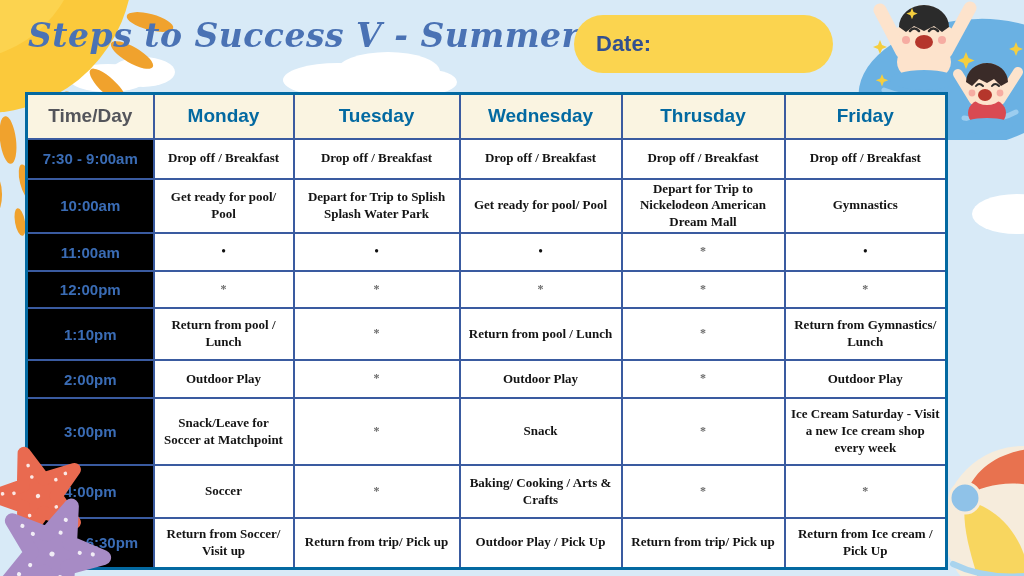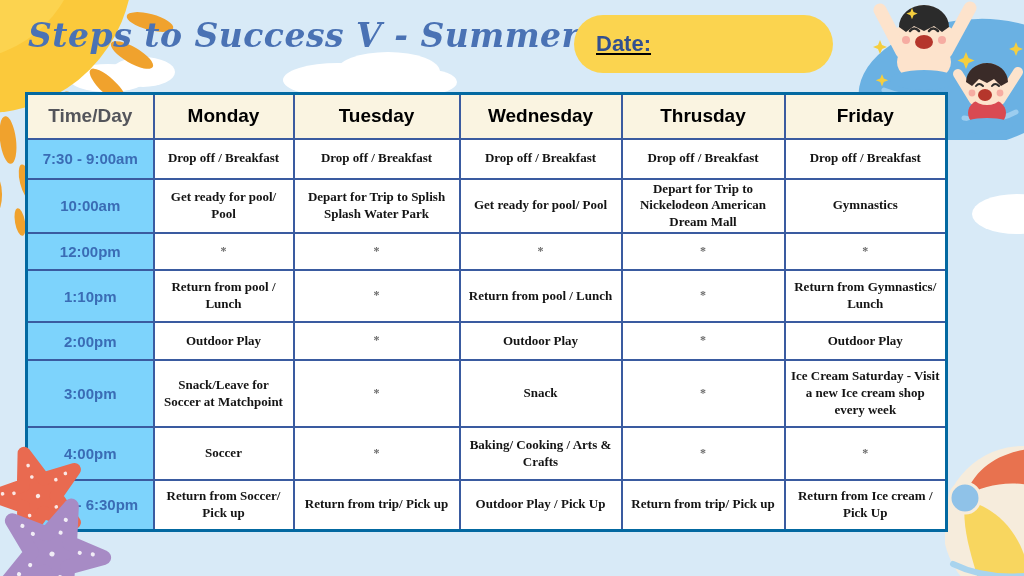--- a/index.html
+++ b/index.html
@@ -14,41 +14,41 @@
 
   .title{
     position:absolute;left:28px;top:16px;z-index:9;
     font-family:"DejaVu Serif","Liberation Serif",serif;
     font-style:italic;font-weight:bold;font-size:33px;
     color:#4A72B4;letter-spacing:.5px;white-space:nowrap;
   }
   .date-pill{
     position:absolute;left:574px;top:15px;width:259px;height:58px;z-index:9;
     background:#FBD44F;border-radius:29px;display:flex;align-items:center;
-    box-sizing:border-box;padding-left:22px;text-decoration:underline;
+    box-sizing:border-box;padding-left:22px;
   }
   .date-pill span{color:#33508F;font-weight:bold;font-size:22px;}
 
   table.schedule{
     position:absolute;left:25px;top:92px;z-index:5;
     width:920px;border-collapse:collapse;table-layout:fixed;
     border:3px solid #0369a1;
   }
   .schedule th,.schedule td{
     border:2px solid #3A5BA0;text-align:center;vertical-align:middle;
     box-sizing:border-box;padding:1px 5px;
   }
   .schedule thead tr{height:45px;}
   .schedule thead th{
-    background:#FAF4E1;color:#000000;font-size:19px;font-weight:bold;
+    background:#FAF4E1;color:#0369a1;font-size:19px;font-weight:bold;
     font-family:"Liberation Sans",sans-serif;
   }
   .schedule thead th.corner{color:#54555B;}
   .schedule tbody th.time{
-    background:#7dd3fc;color:#3A6CB5;font-size:15px;font-weight:bold;
+    background:#000000;color:#3A6CB5;font-size:15px;font-weight:bold;
     font-family:"Liberation Sans",sans-serif;
   }
   .schedule td{
     background:#FFFFFF;color:#141414;
     font-family:"Liberation Serif","DejaVu Serif",serif;
     font-weight:bold;font-size:13px;line-height:1.3;
   }
   .schedule td.mark-b{font-size:12px;color:#111;}
   .schedule td.mark-g{font-size:12px;color:#6b6b6b;}
 </style>
@@ -162,20 +162,28 @@
           <td>Drop off / Breakfast</td>
         </tr>
         <tr style="height: 47px;">
           <th class="time">10:00am</th>
           <td>Get ready for pool/ Pool</td>
           <td>Depart for Trip to Splish Splash Water Park</td>
           <td>Get ready for pool/ Pool</td>
           <td>Depart for Trip to  Nickelodeon American Dream Mall</td>
           <td>Gymnastics</td>
         </tr>
+        <tr style="height: 38px;">
+          <th class="time">11:00am</th>
+          <td class="mark-b">•</td>
+          <td class="mark-b">•</td>
+          <td class="mark-b">•</td>
+          <td class="mark-g">*</td>
+          <td class="mark-b">•</td>
+        </tr>
         <tr style="height: 37px;">
           <th class="time">12:00pm</th>
           <td class="mark-g">*</td>
           <td class="mark-g">*</td>
           <td class="mark-g">*</td>
           <td class="mark-g">*</td>
           <td class="mark-g">*</td>
         </tr>
         <tr style="height: 52px;">
           <th class="time">1:10pm</th>
@@ -204,21 +212,21 @@
         <tr style="height: 53px;">
           <th class="time">4:00pm</th>
           <td>Soccer</td>
           <td class="mark-g">*</td>
           <td>Baking/ Cooking / Arts &amp; Crafts</td>
           <td class="mark-g">*</td>
           <td class="mark-g">*</td>
         </tr>
         <tr style="height: 50px;">
           <th class="time">5:00 - 6:30pm</th>
-          <td>Return from Soccer/ Pick up</td>
+          <td>Return from Soccer/ Visit up</td>
           <td>Return from trip/ Pick up</td>
           <td>Outdoor Play / Pick Up</td>
           <td>Return from trip/ Pick up</td>
           <td>Return from Ice cream / Pick Up</td>
         </tr>
       </tbody>
   </table>
 
   <svg class="deco z-front" style="left:-10px;top:438px;" width="150" height="138" viewBox="0 0 150 138">
     <g transform="translate(48,58) rotate(-18)">

